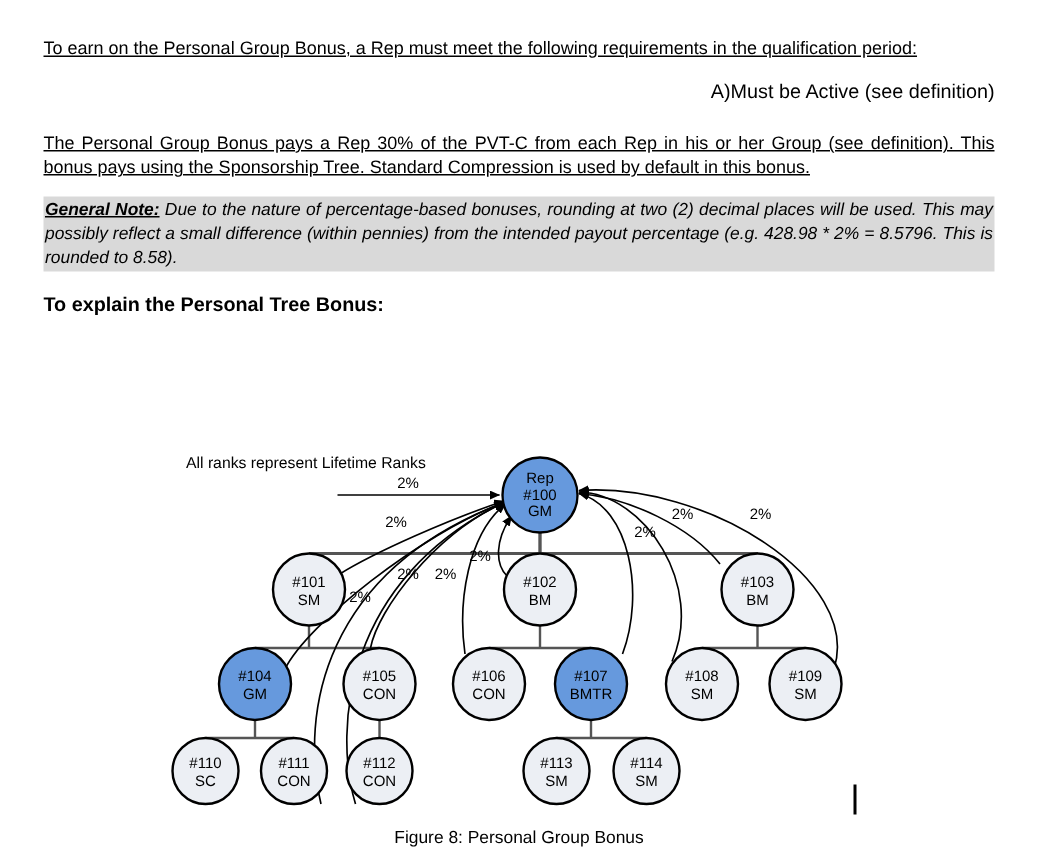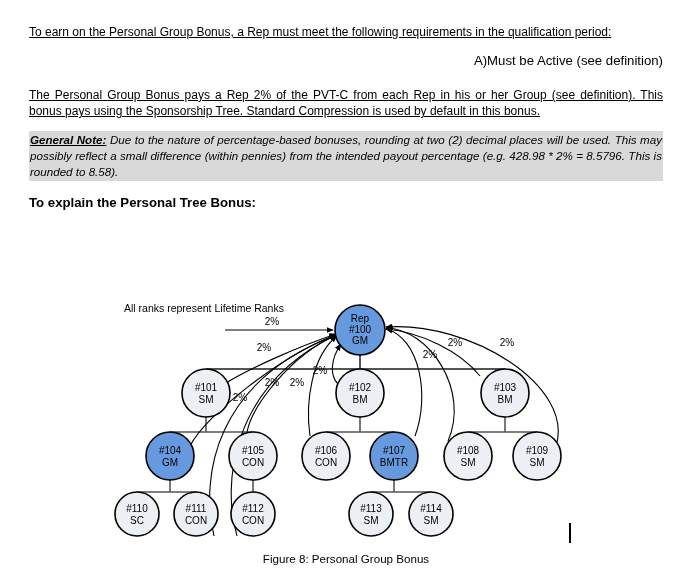--- a/index.html
+++ b/index.html
@@ -151,21 +151,21 @@
 
   <div class="doc-body">
 
 
     <p class="para">To earn on the Personal Group Bonus, a Rep must meet the following requirements in the qualification period:</p>
 
     <ol class="req-list">
       <li><span class="mark">A)</span><span>Must be Active (see definition)</span></li>
     </ol>
 
-    <p class="para">The Personal Group Bonus pays a Rep 2% of the PVT-C from each Rep in his or her Group (see definition).  This bonus pays using the Sponsorship Tree.  Standard Compression is used by default in this bonus.</p>
+    <p class="para">The Personal Group Bonus pays a Rep 30% of the PVT-C from each Rep in his or her Group (see definition).  This bonus pays using the Sponsorship Tree.  Standard Compression is used by default in this bonus.</p>
 
     <div class="general-note"><span class="note-label">General Note:</span><span> Due to the nature of percentage-based bonuses, rounding at two (2) decimal places will be used.  This may possibly reflect a small difference (within pennies) from the intended payout percentage (e.g. 428.98 * 2% = 8.5796. This is rounded to 8.58).</span></div>
 
     <h2 class="explain">To explain the Personal Tree Bonus:</h2>
 
   </div>
 
   <div class="figure-wrap">
     <svg class="tree" width="692" height="250" viewBox="0 0 692 250">
       <defs>

